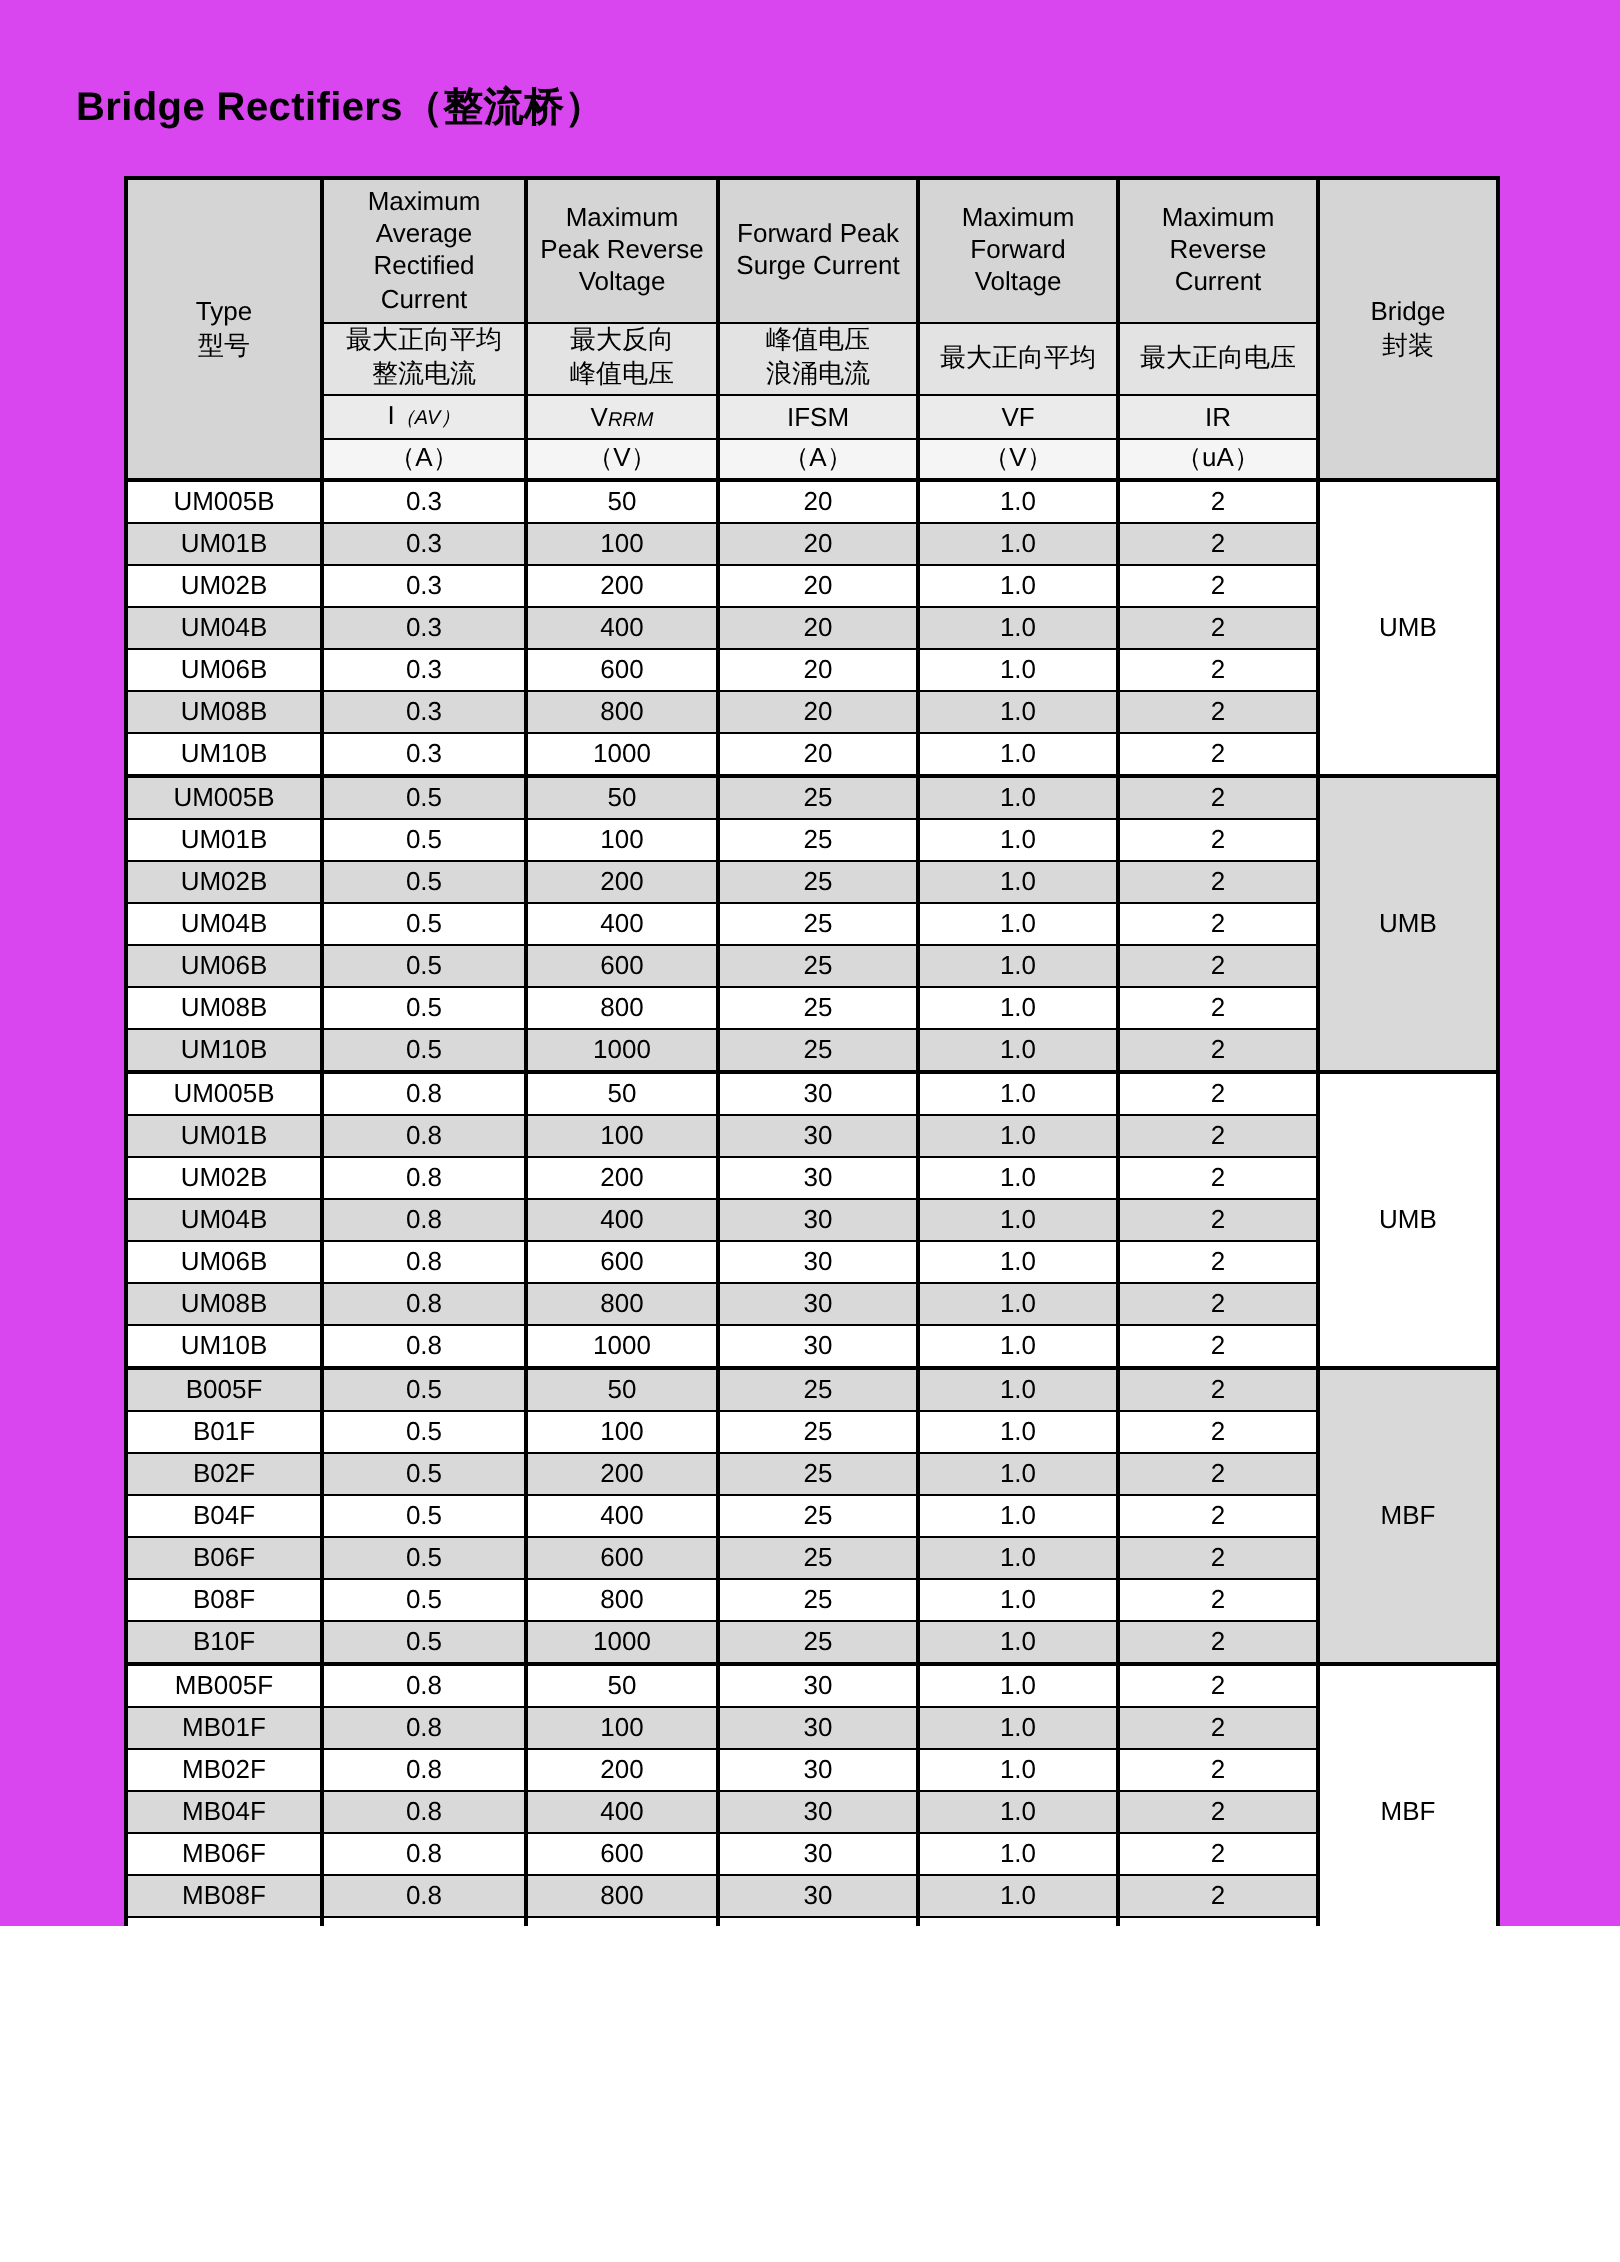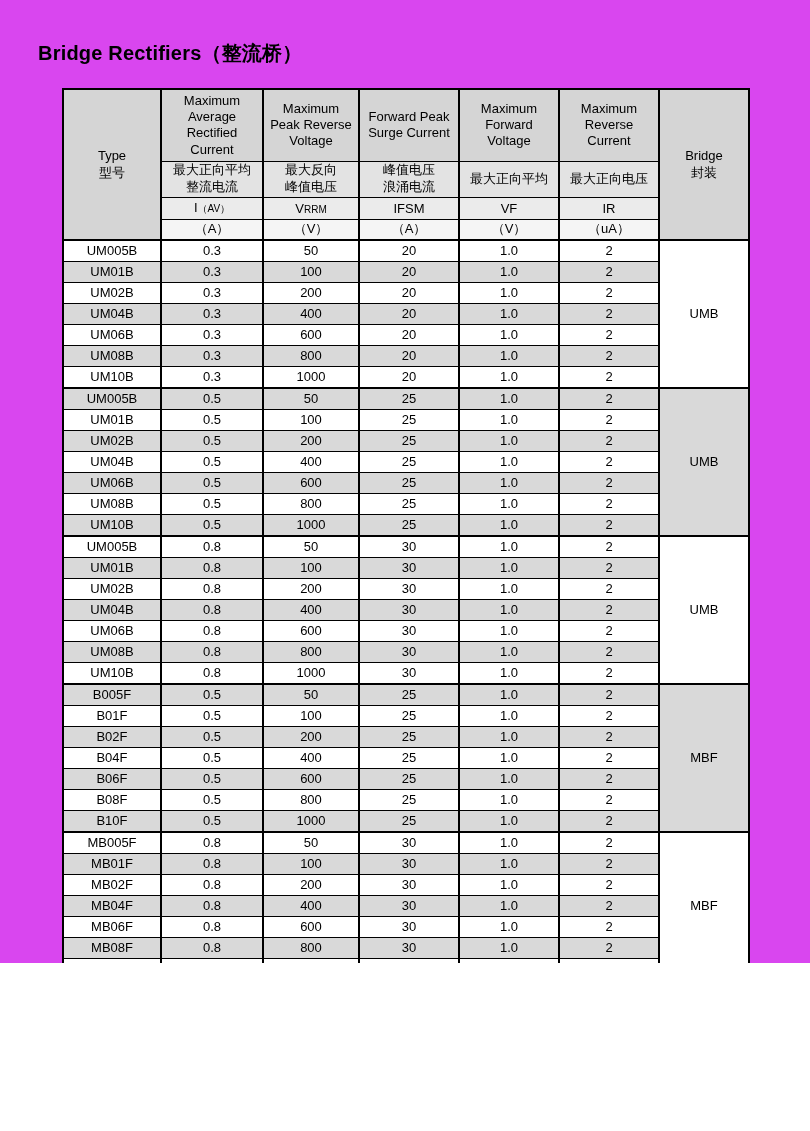--- a/index.html
+++ b/index.html
@@ -16,21 +16,21 @@
            text-align: center; vertical-align: middle; font-weight: normal;
            font-size: 13px; padding: 0; overflow: hidden; }
 
   
   thead .row-en th  { height: 72px; background: #d5d5d5; line-height: 1.25; white-space: pre-line; }
   thead .row-zh th  { height: 36px; background: #e3e3e3; line-height: 1.3;  white-space: pre-line; }
   thead .row-sym th { height: 22px; background: #ebebeb; }
   thead .row-unit th{ height: 21px; background: #f5f5f5; border-bottom-width: 2px; }
   th.th-type, th.th-pkg { background: #d5d5d5; line-height: 1.45; border-bottom-width: 2px; }
   .sym-main { font-size: 13px; }
-  .sym-small { font-size: 10px; }
+  .sym-small { font-size: 10px; font-style: italic; }
 
   
   tbody td { height: 20px; line-height: 20px; background: #fff; }
   tbody tr.shaded td { background: #d9d9d9; }
   tbody td.pkg { background: #fff; }
   tbody tr.group-start td { border-top-width: 2px; }
 
   
   .pkg-label { position: absolute; font-size: 15px; font-weight: bold; }
   #umb-label { left: 222px; top: 1008px; }

